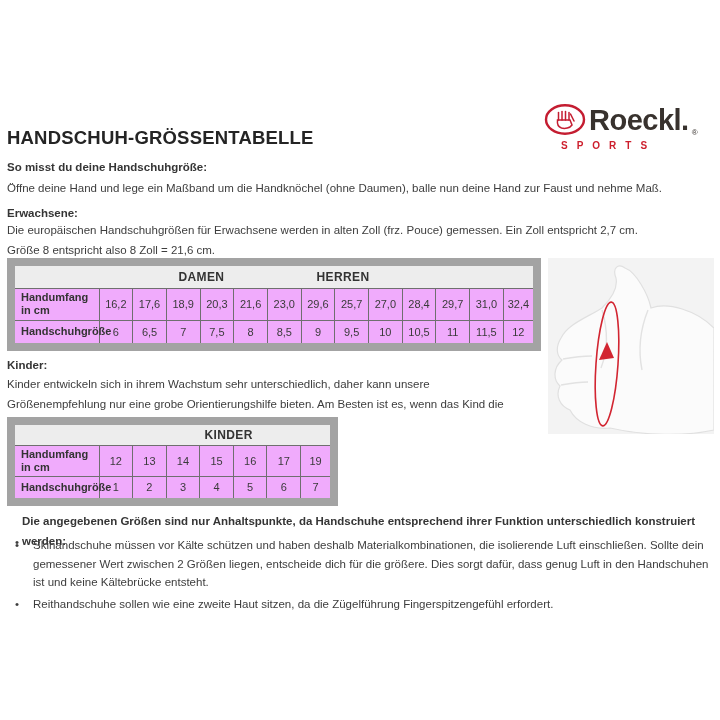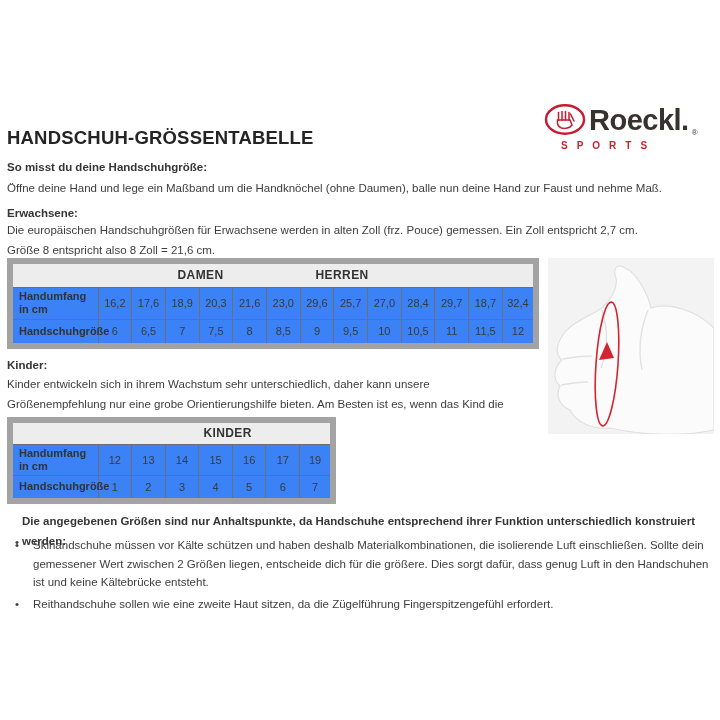--- a/index.html
+++ b/index.html
@@ -23,21 +23,21 @@
   #adults-h{left:7px;top:204px;}
   #adults-p{left:7px;top:221px;}
   #kids-h{left:7px;top:356px;}
   #kids-p{left:7px;top:375px;width:522px;}
   #notes-h{left:22px;top:512px;width:708px;}
   #notes-list{left:7px;top:533px;width:710px;margin:0;padding:0;list-style:none;}
   #notes-list li{position:relative;padding-left:26px;line-height:18.5px;margin-bottom:3px;font-size:11.5px;color:#3d3d3d;}
   #notes-list .dot{position:absolute;left:8px;top:0;}
 
   
-  table{border-collapse:collapse;table-layout:fixed;background:#3b82f6;border:6px solid #a3a3a3;}
+  table{border-collapse:collapse;table-layout:fixed;background:#f0abfc;border:8px solid #a3a3a3;}
   td{border:1px solid #6f6f6f;font-size:11px;color:#3a3a3a;text-align:center;padding:0;}
   td.thead{background:#ededed;}
   .grp{display:flex;justify-content:center;gap:92px;font-size:12px;font-weight:bold;letter-spacing:0.4px;color:#333;}
   .kgrp{padding-left:112px;text-align:center;font-size:12px;font-weight:bold;letter-spacing:0.4px;color:#333;}
   td.lbl{text-align:left;padding:2px 3px 2px 6px;font-weight:bold;line-height:13px;font-size:11px;color:#333;}
   #adults-table{left:7px;top:258px;}
   #kids-table{left:7px;top:417px;}
   tr.rh{height:26px;} tr.rc{height:32px;} tr.rs{height:27px;}
   tr.krh{height:24px;} tr.krc{height:31px;} tr.krs{height:26px;}
 
@@ -102,21 +102,21 @@
       <td>17,6</td>
       <td>18,9</td>
       <td>20,3</td>
       <td>21,6</td>
       <td>23,0</td>
       <td>29,6</td>
       <td>25,7</td>
       <td>27,0</td>
       <td>28,4</td>
       <td>29,7</td>
-      <td>18,7</td>
+      <td>31,0</td>
       <td>32,4</td>
     </tr>
     <tr class="rs">
       <td class="lbl">Handschuhgröße</td>
       <td>6</td>
       <td>6,5</td>
       <td>7</td>
       <td>7,5</td>
       <td>8</td>
       <td>8,5</td>

